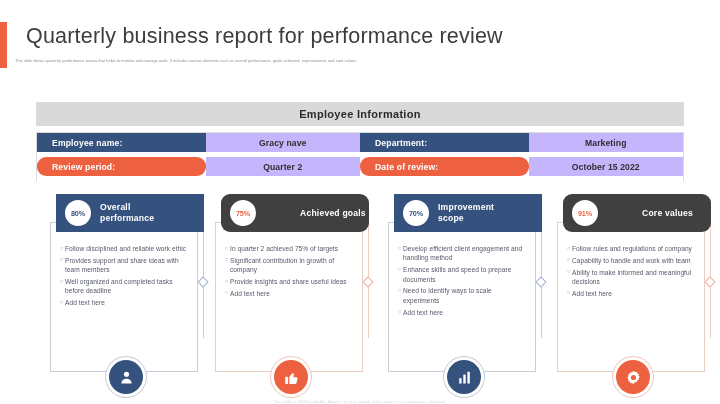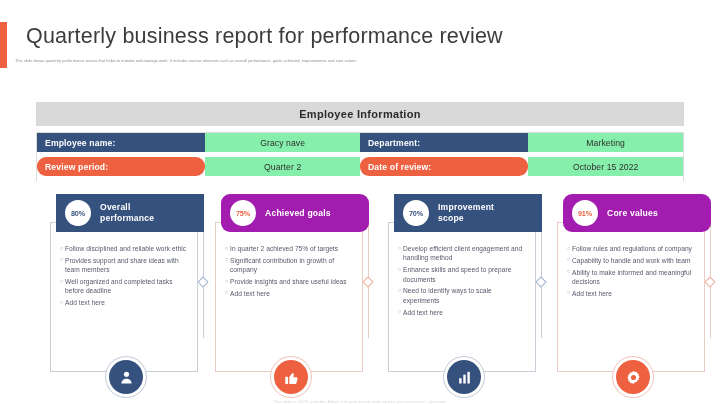--- a/index.html
+++ b/index.html
@@ -41,27 +41,27 @@
     margin-top: 6px;
     border: 1px solid #dcdcdc; border-bottom: none;
     background: #fff;
   }
   .info-row { display: flex; height: 19px; }
   .cell {
     display: flex; align-items: center;
     font-size: 8.6px; overflow: hidden; white-space: nowrap;
   }
   .cell.label {
-    width: 176px; padding-left: 8px;
+    width: 176px; padding-left: 15px;
     font-weight: 700; color: #ffffff; letter-spacing: .15px;
   }
   .cell.value {
     width: 162px; justify-content: center;
-    font-weight: 400; color: #2f2f2f; letter-spacing: .1px;
-    background: #86efac;
+    font-weight: 700; color: #2f2f2f; letter-spacing: .1px;
+    background: #c4b5fd;
   }
   .navy { background: #35527f; }
   .orange { background: #EE6140; border-radius: 9px; }
   .spacer-row { height: 5px; background: #fff; }
 
   
   .cards { position: absolute; left: 8px; top: 178px; width: 720px; height: 190px; }
   .card { position: absolute; top: 0; width: 152px; height: 190px; }
   .card:nth-child(1) { left: 42px; }
   .card:nth-child(2) { left: 207px; }
@@ -77,21 +77,21 @@
   }
   .card-body.warm { border-color: #e9cdc5; }
 
   .card-head {
     position: absolute; left: 6px; top: 0;
     width: 148px; height: 38px;
     display: flex; align-items: center;
     z-index: 3;
   }
   .card-head.navy { background: #35527f; }
-  .card-head.orange { background: #a21caf; }
+  .card-head.orange { background: #404040; gap: 35px; }
 
   .badge {
     width: 26px; height: 26px; margin-left: 9px;
     border-radius: 50%; background: #ffffff;
     display: flex; align-items: center; justify-content: center;
     font-size: 7.2px; font-weight: 700; letter-spacing: -.1px;
     flex: none;
   }
   .badge.navy-t { color: #35527f; }
   .badge.orange-t { color: #EE6140; }

